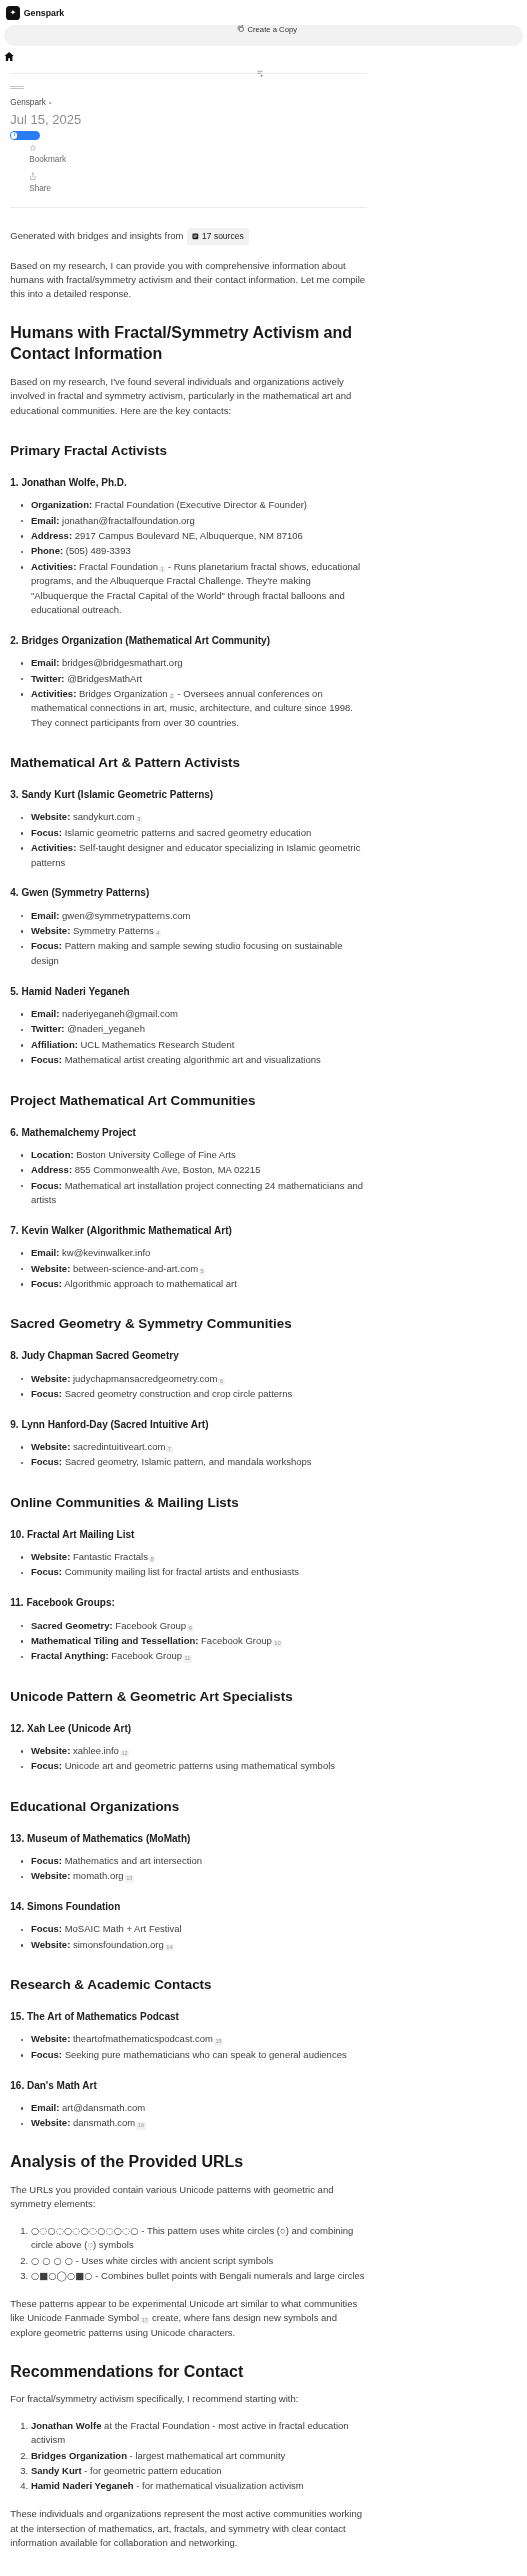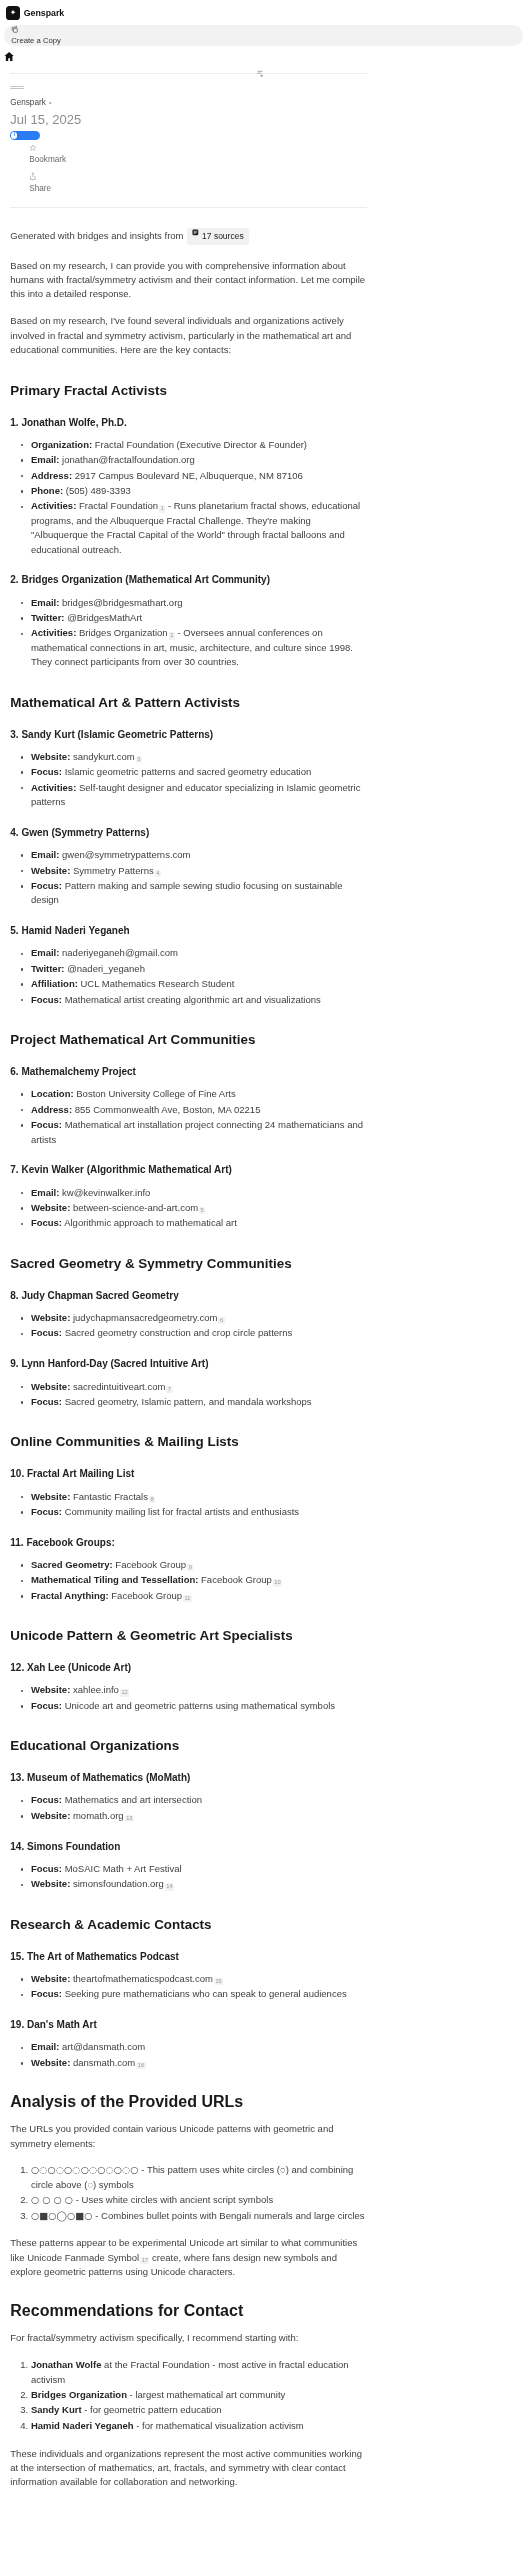--- a/index.html
+++ b/index.html
@@ -7,21 +7,21 @@
     width:528px;height:4069px;position:relative;overflow:hidden;
     background:#ffffff;font-family:"Liberation Sans",sans-serif;color:#3f3f3f;
   }
   svg{display:block;}
   
   .brand-row{display:flex;align-items:center;gap:4.1px;margin:6.2px 0 0 6.2px;}
   .brand-logo{width:13.4px;height:13.4px;border-radius:3.6px;background:#111;color:#fff;
     display:flex;align-items:center;justify-content:center;font-size:7.7px;}
   .brand-name{font-size:8.8px;font-weight:700;color:#111;}
   .copy-btn{width:519px;box-sizing:border-box;margin:5.2px 0 0 4.1px;height:21.6px;border-radius:11.3px;
-    background:#f2f2f2;display:flex;flex-direction:column;justify-content:center;gap:3px;padding-left:7.2px;cursor:pointer;}
+    background:#f2f2f2;display:flex;flex-direction:row;justify-content:center;gap:3px;padding-left:7.2px;cursor:pointer;}
   .copy-btn .lbl{font-size:7.7px;color:#333;}
   .home-btn{margin:5.2px 0 0 4.1px;width:10.3px;height:9.3px;}
   
   .article{width:357px;margin:3.1px 0 0 10.3px;font-size:9.5px;line-height:14.4px;}
   .page-title{position:relative;font-size:19.6px;line-height:25px;font-weight:700;color:#161616;
     letter-spacing:-0.2px;margin:7.2px 0 12.4px;}
   .title-icon{position:absolute;left:246px;top:-4.1px;}
   .rule{border:none;border-top:0.5px solid #ececec;margin:0;}
   .avatar-ph{margin-top:11.3px;width:13.4px;height:6.2px;display:flex;flex-direction:column;gap:1.5px;}
   .avatar-ph i{display:block;height:1px;background:#c4c4c4;border-radius:0.5px;}
@@ -30,21 +30,21 @@
   .by-date{font-size:13px;color:#8d8d8d;margin-top:2.6px;}
   .badge{margin-top:3.6px;width:29px;height:8.2px;border-radius:4.6px;background:#2b7bf3;
     display:flex;align-items:center;padding-left:1px;cursor:pointer;}
   .badge .dot{width:6.2px;height:6.2px;border-radius:50%;background:#fff;color:#2b7bf3;
     font-size:4.6px;font-weight:700;display:flex;align-items:center;justify-content:center;}
   .mini-act{margin-left:19px;}
   .mini-ic{margin-top:4.6px;}
   .mini-lbl{font-size:8.2px;color:#6b6b6b;margin-top:1px;cursor:pointer;}
   .rule2{margin-top:11.3px;}
   .gen-note{margin-top:19.6px;display:flex;align-items:center;flex-wrap:wrap;font-size:9.5px;color:#3f3f3f;}
-  .src-pill{display:inline-flex;gap:3.1px;background:#f1f1f1;border-radius:3.1px;
+  .src-pill{display:inline-flex;align-items:center;gap:3.1px;background:#f1f1f1;border-radius:3.1px;
     padding:1.5px 5.2px;margin-left:3.6px;font-size:8.5px;color:#222;cursor:pointer;}
   p{margin:0 0 12.4px;}
   .doc-h1{font-size:16px;line-height:21px;font-weight:700;color:#1a1a1a;margin:20.6px 0 10.3px;}
   .doc-h2{font-size:13.4px;line-height:17.5px;font-weight:700;color:#1a1a1a;margin:24px 0 7.2px;}
   .doc-h3{font-size:10px;line-height:14px;font-weight:700;color:#222;margin:16.5px 0 8.2px;}
   ul.fields{list-style:none;margin:0 0 6.2px;padding:0 0 0 20.6px;}
   ul.fields li{position:relative;margin:0 0 1px;}
   ul.fields li::before{content:"";position:absolute;left:-10.3px;top:6.2px;width:2.6px;height:2.6px;border-radius:50%;background:#4a4a4a;}
   ul.fields b,ol b{color:#262626;}
   ol.num{margin:0 0 13.4px;padding-left:20.6px;}
@@ -126,20 +126,21 @@
       <svg width="6.7" height="6.7" viewBox="0 0 16 16">
         <rect x="1" y="1" width="14" height="14" rx="3" fill="#222"></rect>
           <path d="M4 5.5h8M4 8h8M4 10.5h5" stroke="#f1f1f1" stroke-width="1.4"></path>
       </svg>
       <span>17 sources</span>
     </span>
   </div>
 
   <p style="margin-top:13.4px">Based on my research, I can provide you with comprehensive information about humans with fractal/symmetry activism and their contact information. Let me compile this into a detailed response.</p>
 
+  <h2 class="doc-h1">Humans with Fractal/Symmetry Activism and Contact Information</h2>
   <p>Based on my research, I've found several individuals and organizations actively involved in fractal and symmetry activism, particularly in the mathematical art and educational communities. Here are the key contacts:</p>
 
   <div id="groups">
       <h3 class="doc-h2">Primary Fractal Activists</h3>
       <h4 class="doc-h3">1. Jonathan Wolfe, Ph.D.</h4>
       <ul class="fields">
         <li><b>Organization:</b> Fractal Foundation (Executive Director &amp; Founder)</li>
         <li><b>Email:</b> jonathan@fractalfoundation.org</li>
         <li><b>Address:</b> 2917 Campus Boulevard NE, Albuquerque, NM 87106</li>
         <li><b>Phone:</b> (505) 489-3393</li>
@@ -223,21 +224,21 @@
       <ul class="fields">
         <li><b>Focus:</b> MoSAIC Math + Art Festival</li>
         <li><b>Website:</b> simonsfoundation.org<sup class="cite">14</sup></li>
       </ul>
       <h3 class="doc-h2">Research &amp; Academic Contacts</h3>
       <h4 class="doc-h3">15. The Art of Mathematics Podcast</h4>
       <ul class="fields">
         <li><b>Website:</b> theartofmathematicspodcast.com<sup class="cite">15</sup></li>
         <li><b>Focus:</b> Seeking pure mathematicians who can speak to general audiences</li>
       </ul>
-      <h4 class="doc-h3">19. Dan's Math Art</h4>
+      <h4 class="doc-h3">16. Dan's Math Art</h4>
       <ul class="fields">
         <li><b>Email:</b> art@dansmath.com</li>
         <li><b>Website:</b> dansmath.com<sup class="cite">16</sup></li>
       </ul>
     </div>
 
   <h2 class="doc-h1">Analysis of the Provided URLs</h2>
   <p>The URLs you provided contain various Unicode patterns with geometric and symmetry elements:</p>
   <ol class="num" id="patterns">
       <li><span class="sym">○◌○◌○◌○◌○◌○◌○</span> - This pattern uses white circles (○) and combining circle above (◌) symbols</li>

